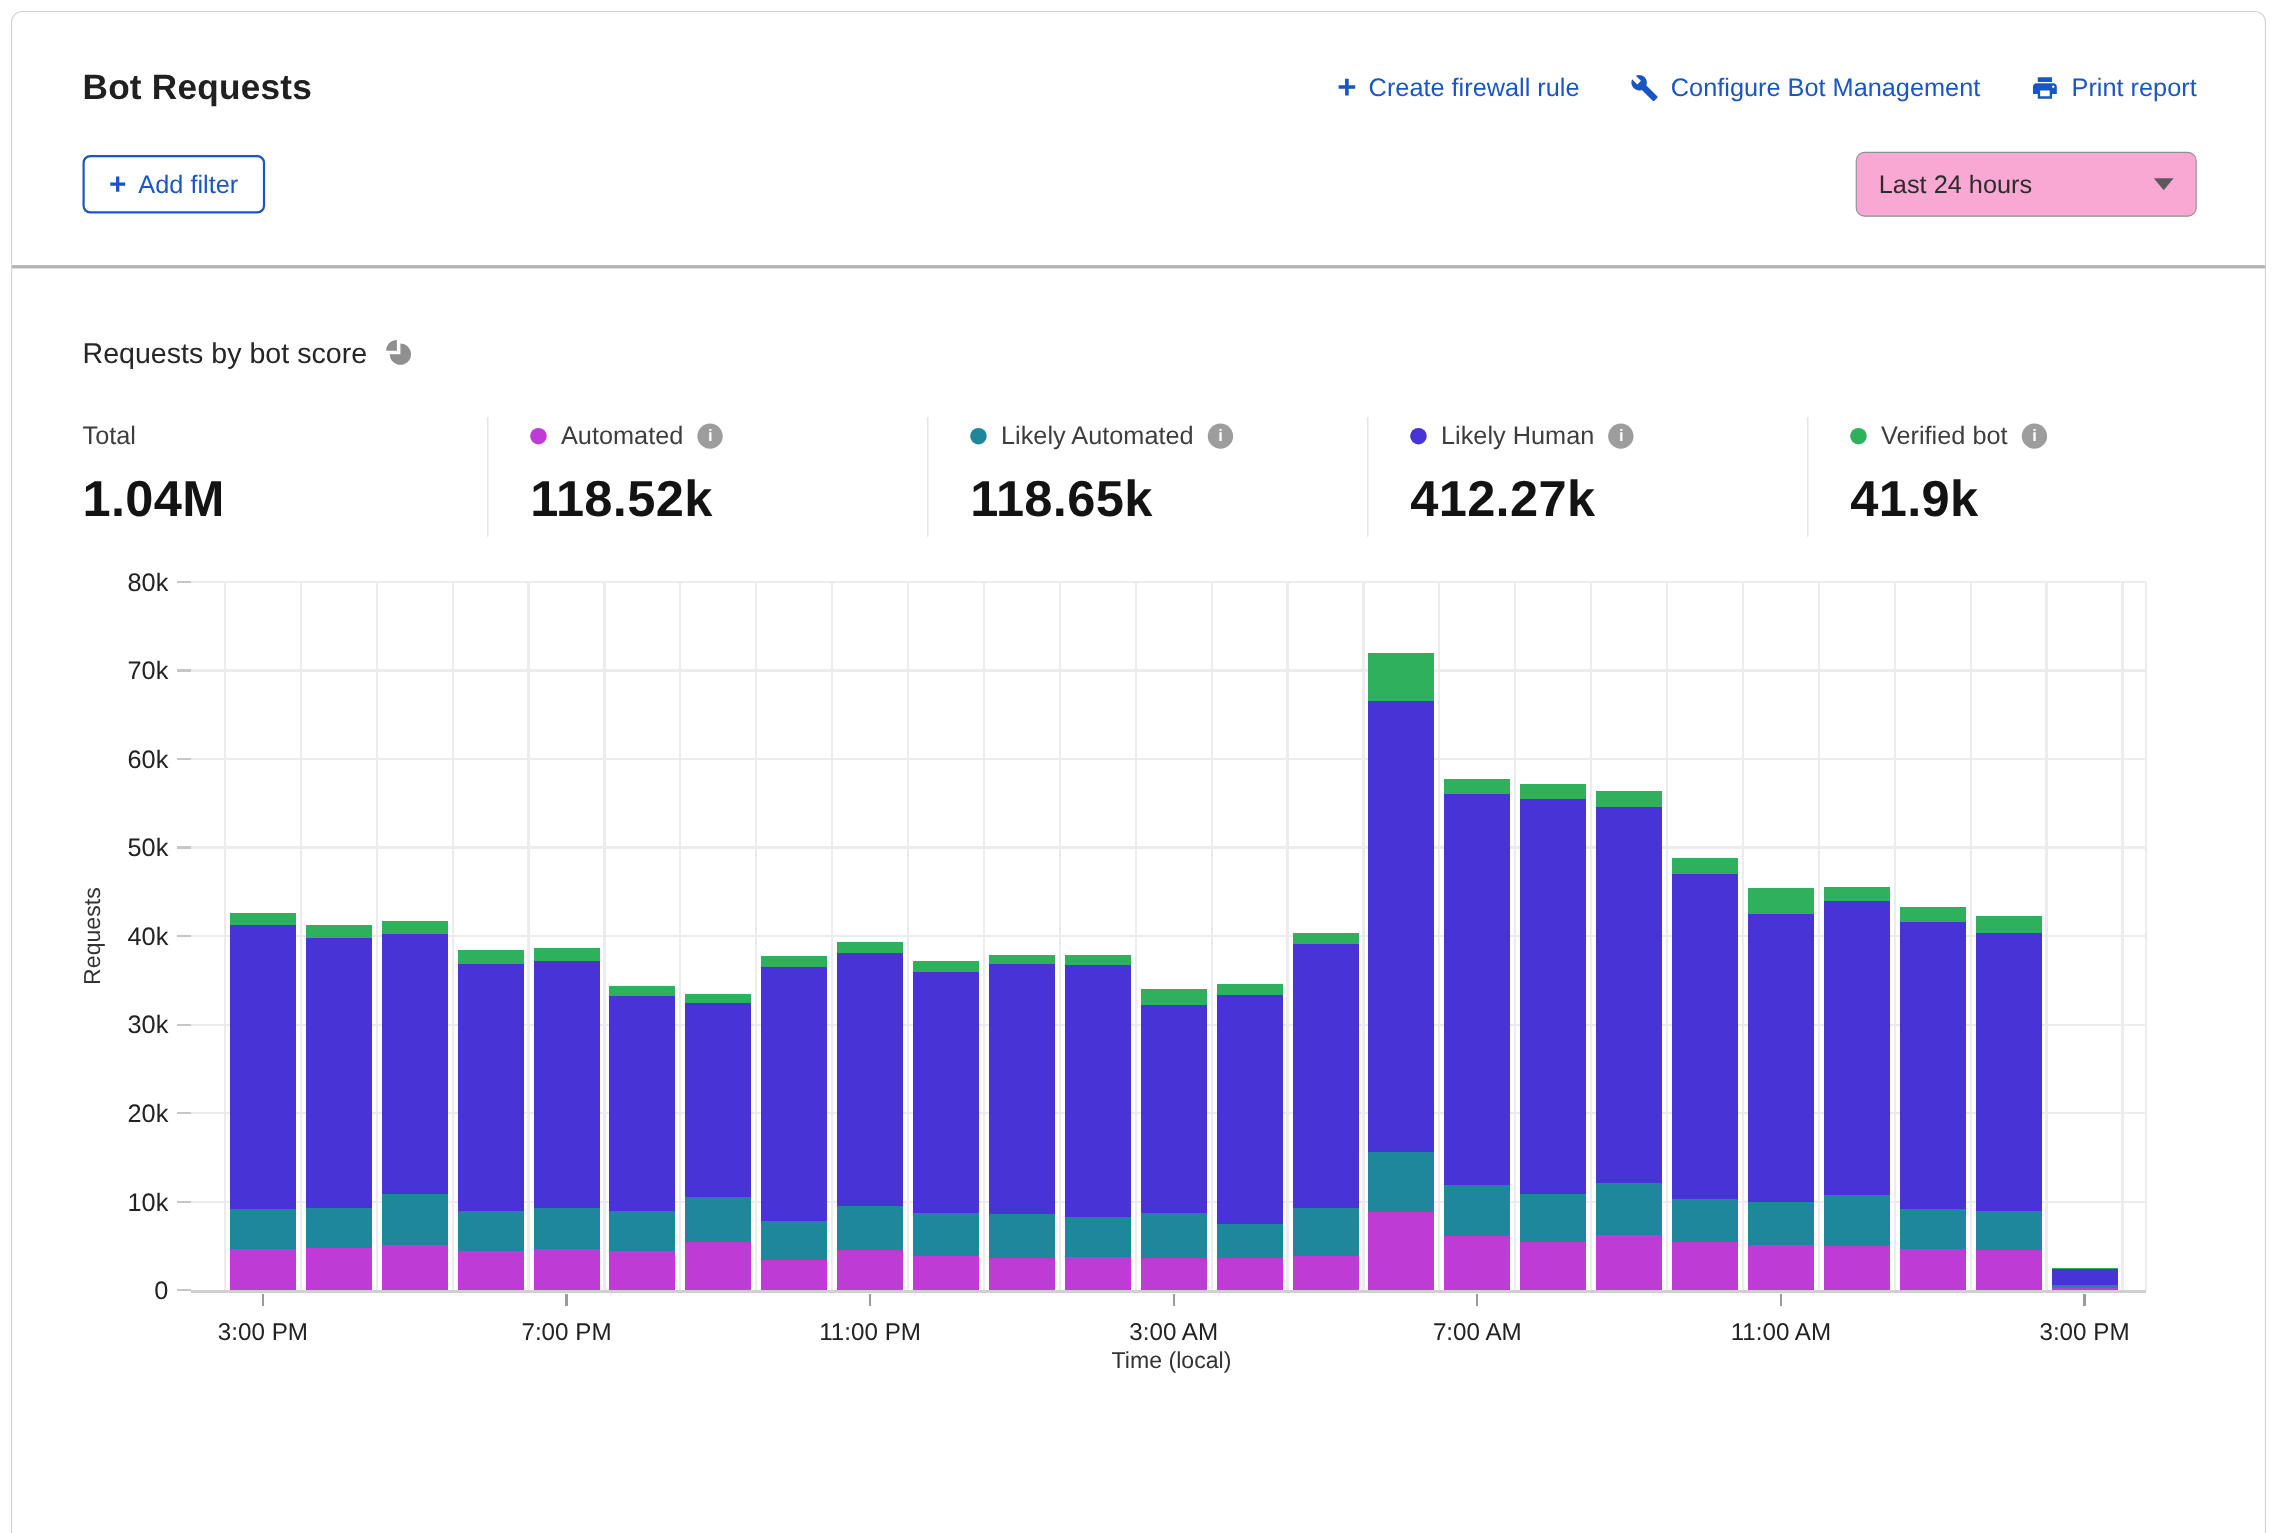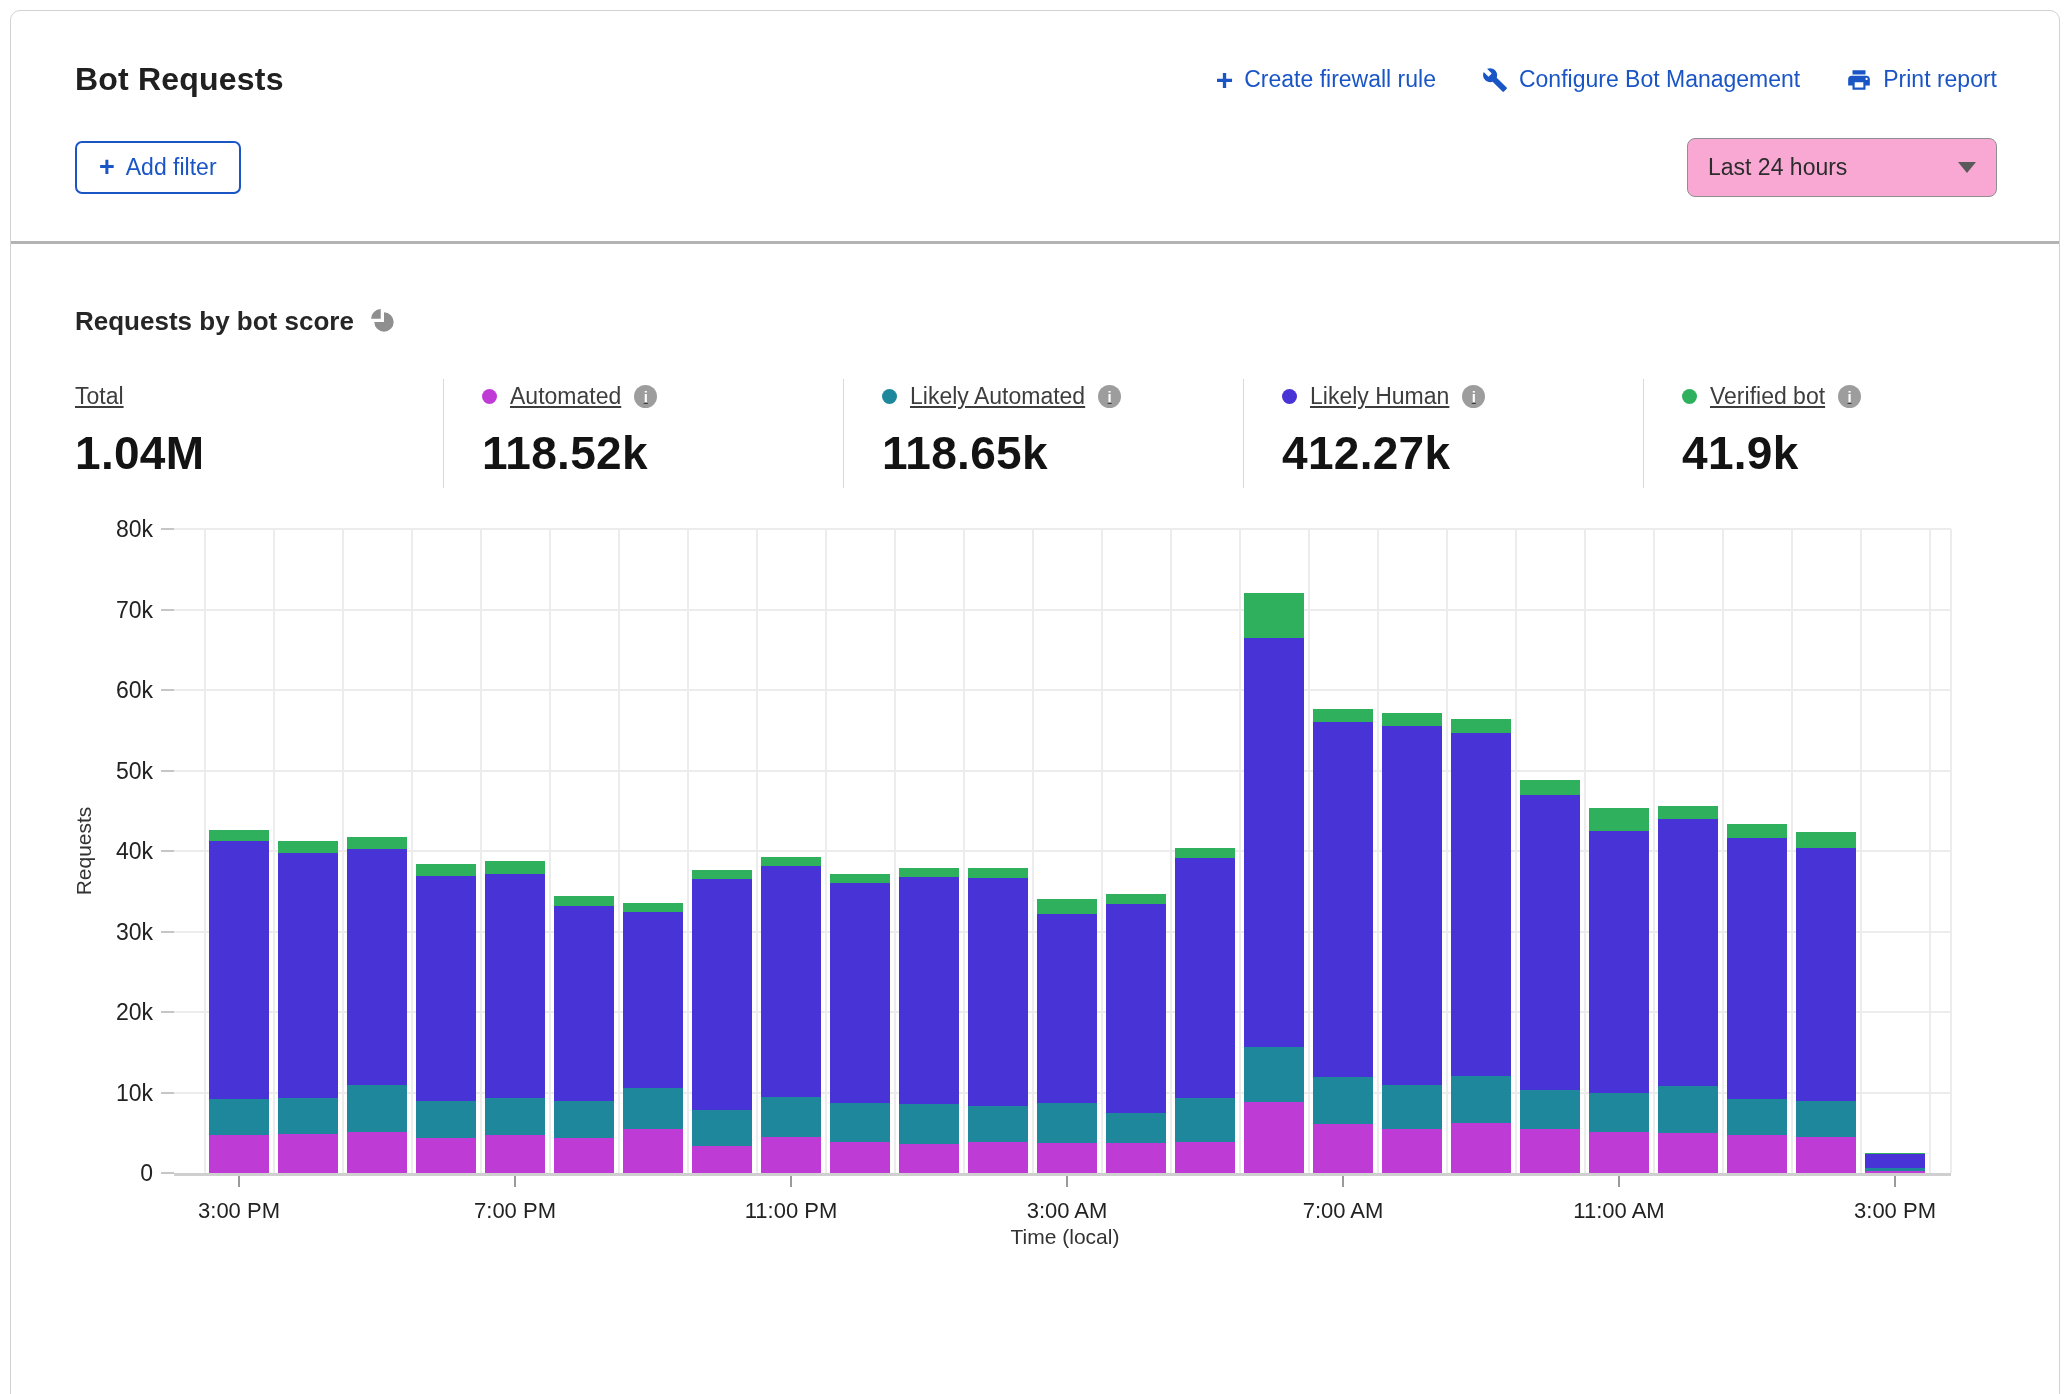--- a/index.html
+++ b/index.html
@@ -10,26 +10,26 @@
   .actions{display:flex;align-items:center;gap:46px;}
   .alink{display:flex;align-items:center;gap:11px;color:var(--accent);font-size:23px;cursor:pointer;text-decoration:none;}
   .plus{font-size:30px;font-weight:600;line-height:1;color:var(--accent);}
   .aicon{width:26px;height:26px;fill:var(--accent);}
   .row2{display:flex;justify-content:space-between;align-items:center;padding:40px 62px 44px 64px;}
   .addfilter{display:flex;align-items:center;gap:11px;border:2px solid var(--accent);border-radius:7px;background:#fff;color:var(--accent);font-size:23px;padding:11px 22px;cursor:pointer;font-family:inherit;}
   .addfilter .plus{font-size:27px;}
   .select{width:268px;border:1px solid #8f8f8f;border-radius:8px;padding:15px 20px;display:flex;justify-content:space-between;align-items:center;font-size:23px;color:#2c2c2c;cursor:pointer;background:#f9a8d4;}
   .caret{width:0;height:0;border-left:9px solid transparent;border-right:9px solid transparent;border-top:11px solid #5a5a5a;}
   .hdivider{height:3px;background:#b3b3b3;}
-  .section-title{display:flex;align-items:center;gap:16px;margin:62px 64px 0 64px;font-size:26px;font-weight:700;color:#262626;}
+  .section-title{display:flex;align-items:center;gap:16px;margin:62px 64px 0 64px;font-size:26px;font-weight:400;color:#262626;}
   .pieicon{width:28px;height:28px;}
   .stats{display:flex;margin:42px 0 0 64px;}
   .stat{box-sizing:border-box;padding:4px 0 8px 38px;border-left:1px solid #d9d9d9;width:400px;}
   .stat.first{border-left:none;padding-left:0;width:368px;}
-  .stat-top{display:flex;align-items:center;gap:13px;font-size:23px;color:#3d3d3d;text-decoration:underline;}
+  .stat-top{display:flex;align-items:center;gap:13px;font-size:23px;color:#3d3d3d;}
   .dot{width:15px;height:15px;border-radius:50%;flex:0 0 auto;}
   .info{width:23px;height:23px;border-radius:50%;background:#9d9d9d;color:#fff;font-size:15px;font-weight:700;display:flex;align-items:center;justify-content:center;flex:0 0 auto;cursor:pointer;}
   .stat-val{margin-top:16px;font-size:46px;font-weight:700;color:#131313;letter-spacing:.3px;}
   .chartwrap{margin:8px 0 0 50px;}
   text{font-family:"Liberation Sans","DejaVu Sans",sans-serif;}
   .ytick{font-size:23px;fill:#222;}
   .xtick{font-size:22px;fill:#222;}
   .axlabel{font-size:21px;fill:#333;}
 </style>
 </head>

